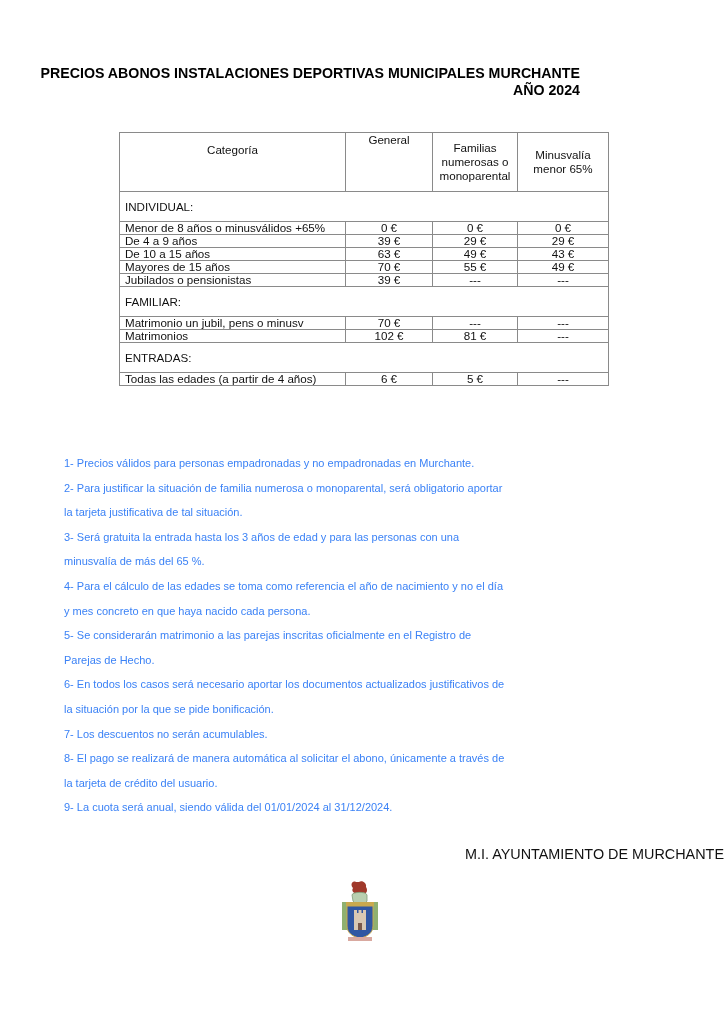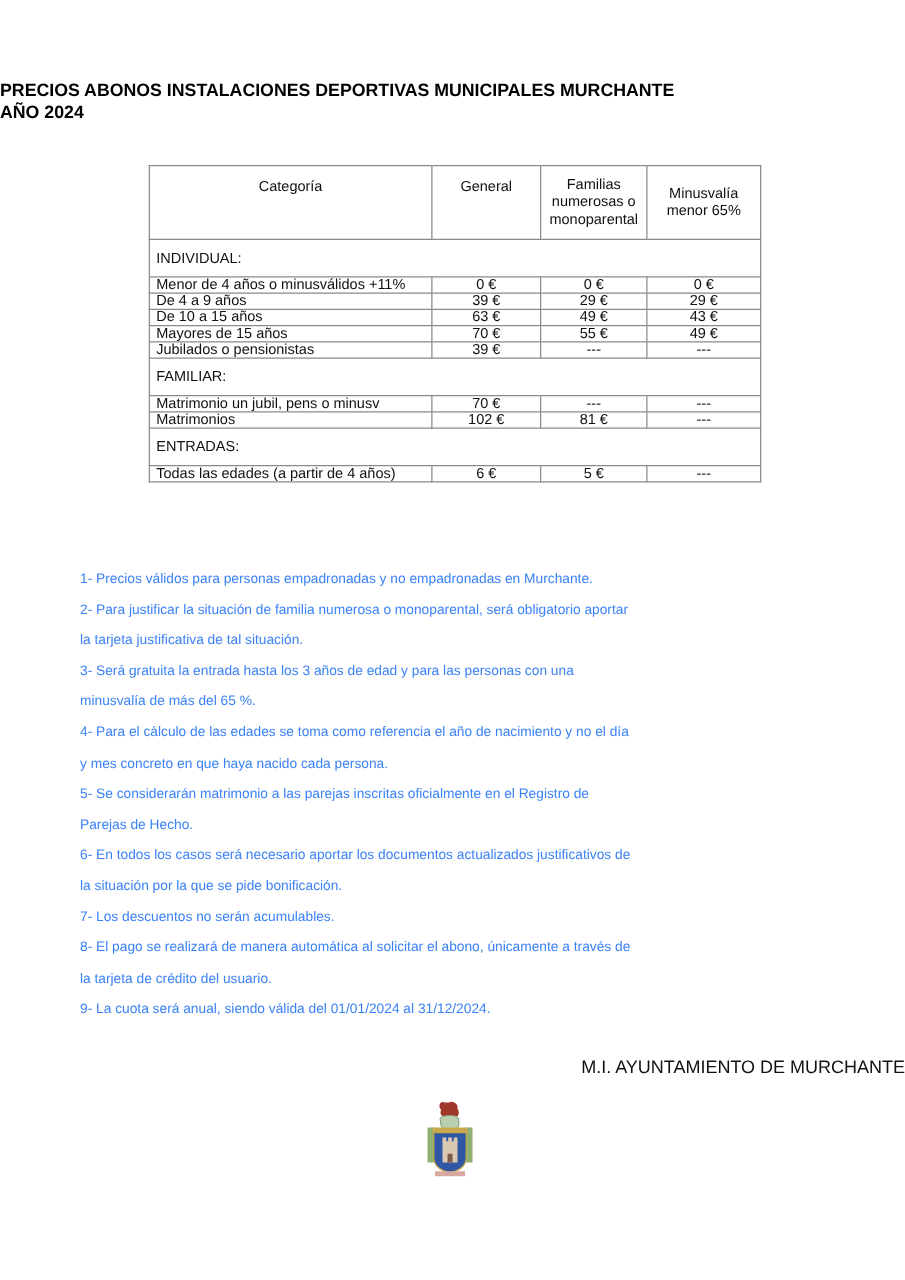--- a/index.html
+++ b/index.html
@@ -2,36 +2,36 @@
 <html><head>
   <meta charset="utf-8">
   <style>
     html, body { margin: 0; padding: 0; background: #ffffff; }
     body {
       width: 724px; height: 1024px; position: relative; overflow: hidden;
       font-family: "Liberation Sans", sans-serif; color: #111;
     }
     .title {
       position: absolute; left: 0; width: 580px; top: 65px;
-      text-align: left; font-weight: bold; font-size: 14.2px; line-height: 17px;
+      text-align: right; font-weight: bold; font-size: 14.2px; line-height: 17px;
       color: #000;
     }
     table.prices {
       position: absolute; left: 119px; top: 132px;
       width: 489px; border-collapse: collapse; table-layout: fixed;
       font-size: 11.6px; color: #111;
     }
     table.prices td, table.prices th {
       border: 1px solid #8a8a8a; padding: 0 5px; font-weight: normal;
       overflow: hidden; white-space: nowrap;
     }
     col.c1 { width: 226px; } col.c2 { width: 87px; } col.c3 { width: 85px; } col.c4 { width: 91px; }
     tr.head th { height: 48px; vertical-align: middle; line-height: 14px; white-space: normal; }
     tr.head th.cat { vertical-align: top; padding-top: 10px; }
-    tr.head th.gen { vertical-align: top; padding-top: 10px; }
+    tr.head th.gen { vertical-align: top; }
     tr.section td { height: 29px; vertical-align: middle; border-bottom: 1px solid #8a8a8a; }
     tr.section td { border-left: 1px solid #8a8a8a; border-right: 1px solid #8a8a8a; margin-left: 32px; }
     tr.row td { height: 12px; line-height: 12px; }
     tr.row td.v { text-align: center; }
     .notes {
       position: absolute; left: 64px; top: 451px; width: 600px;
       font-size: 11px; line-height: 24.6px; color: #3b82f6;
     }
     .notes .line { display: block; white-space: nowrap; }
     .footer {
@@ -59,21 +59,21 @@
     <tr class="head">
       <th class="cat">Categoría</th>
       <th class="gen">General</th>
       <th>Familias numerosas o monoparental</th>
       <th>Minusvalía menor 65%</th>
     </tr>
   <tr class="section">
         <td colspan="4">INDIVIDUAL:</td>
       </tr>
       <tr class="row">
-        <td>Menor de 4 años o minusválidos +11%</td>
+        <td>Menor de 8 años o minusválidos +65%</td>
         <td class="v">0 €</td>
         <td class="v">0 €</td>
         <td class="v">0 €</td>
       </tr>
       <tr class="row">
         <td>De 4 a 9 años</td>
         <td class="v">39 €</td>
         <td class="v">29 €</td>
         <td class="v">29 €</td>
       </tr>

